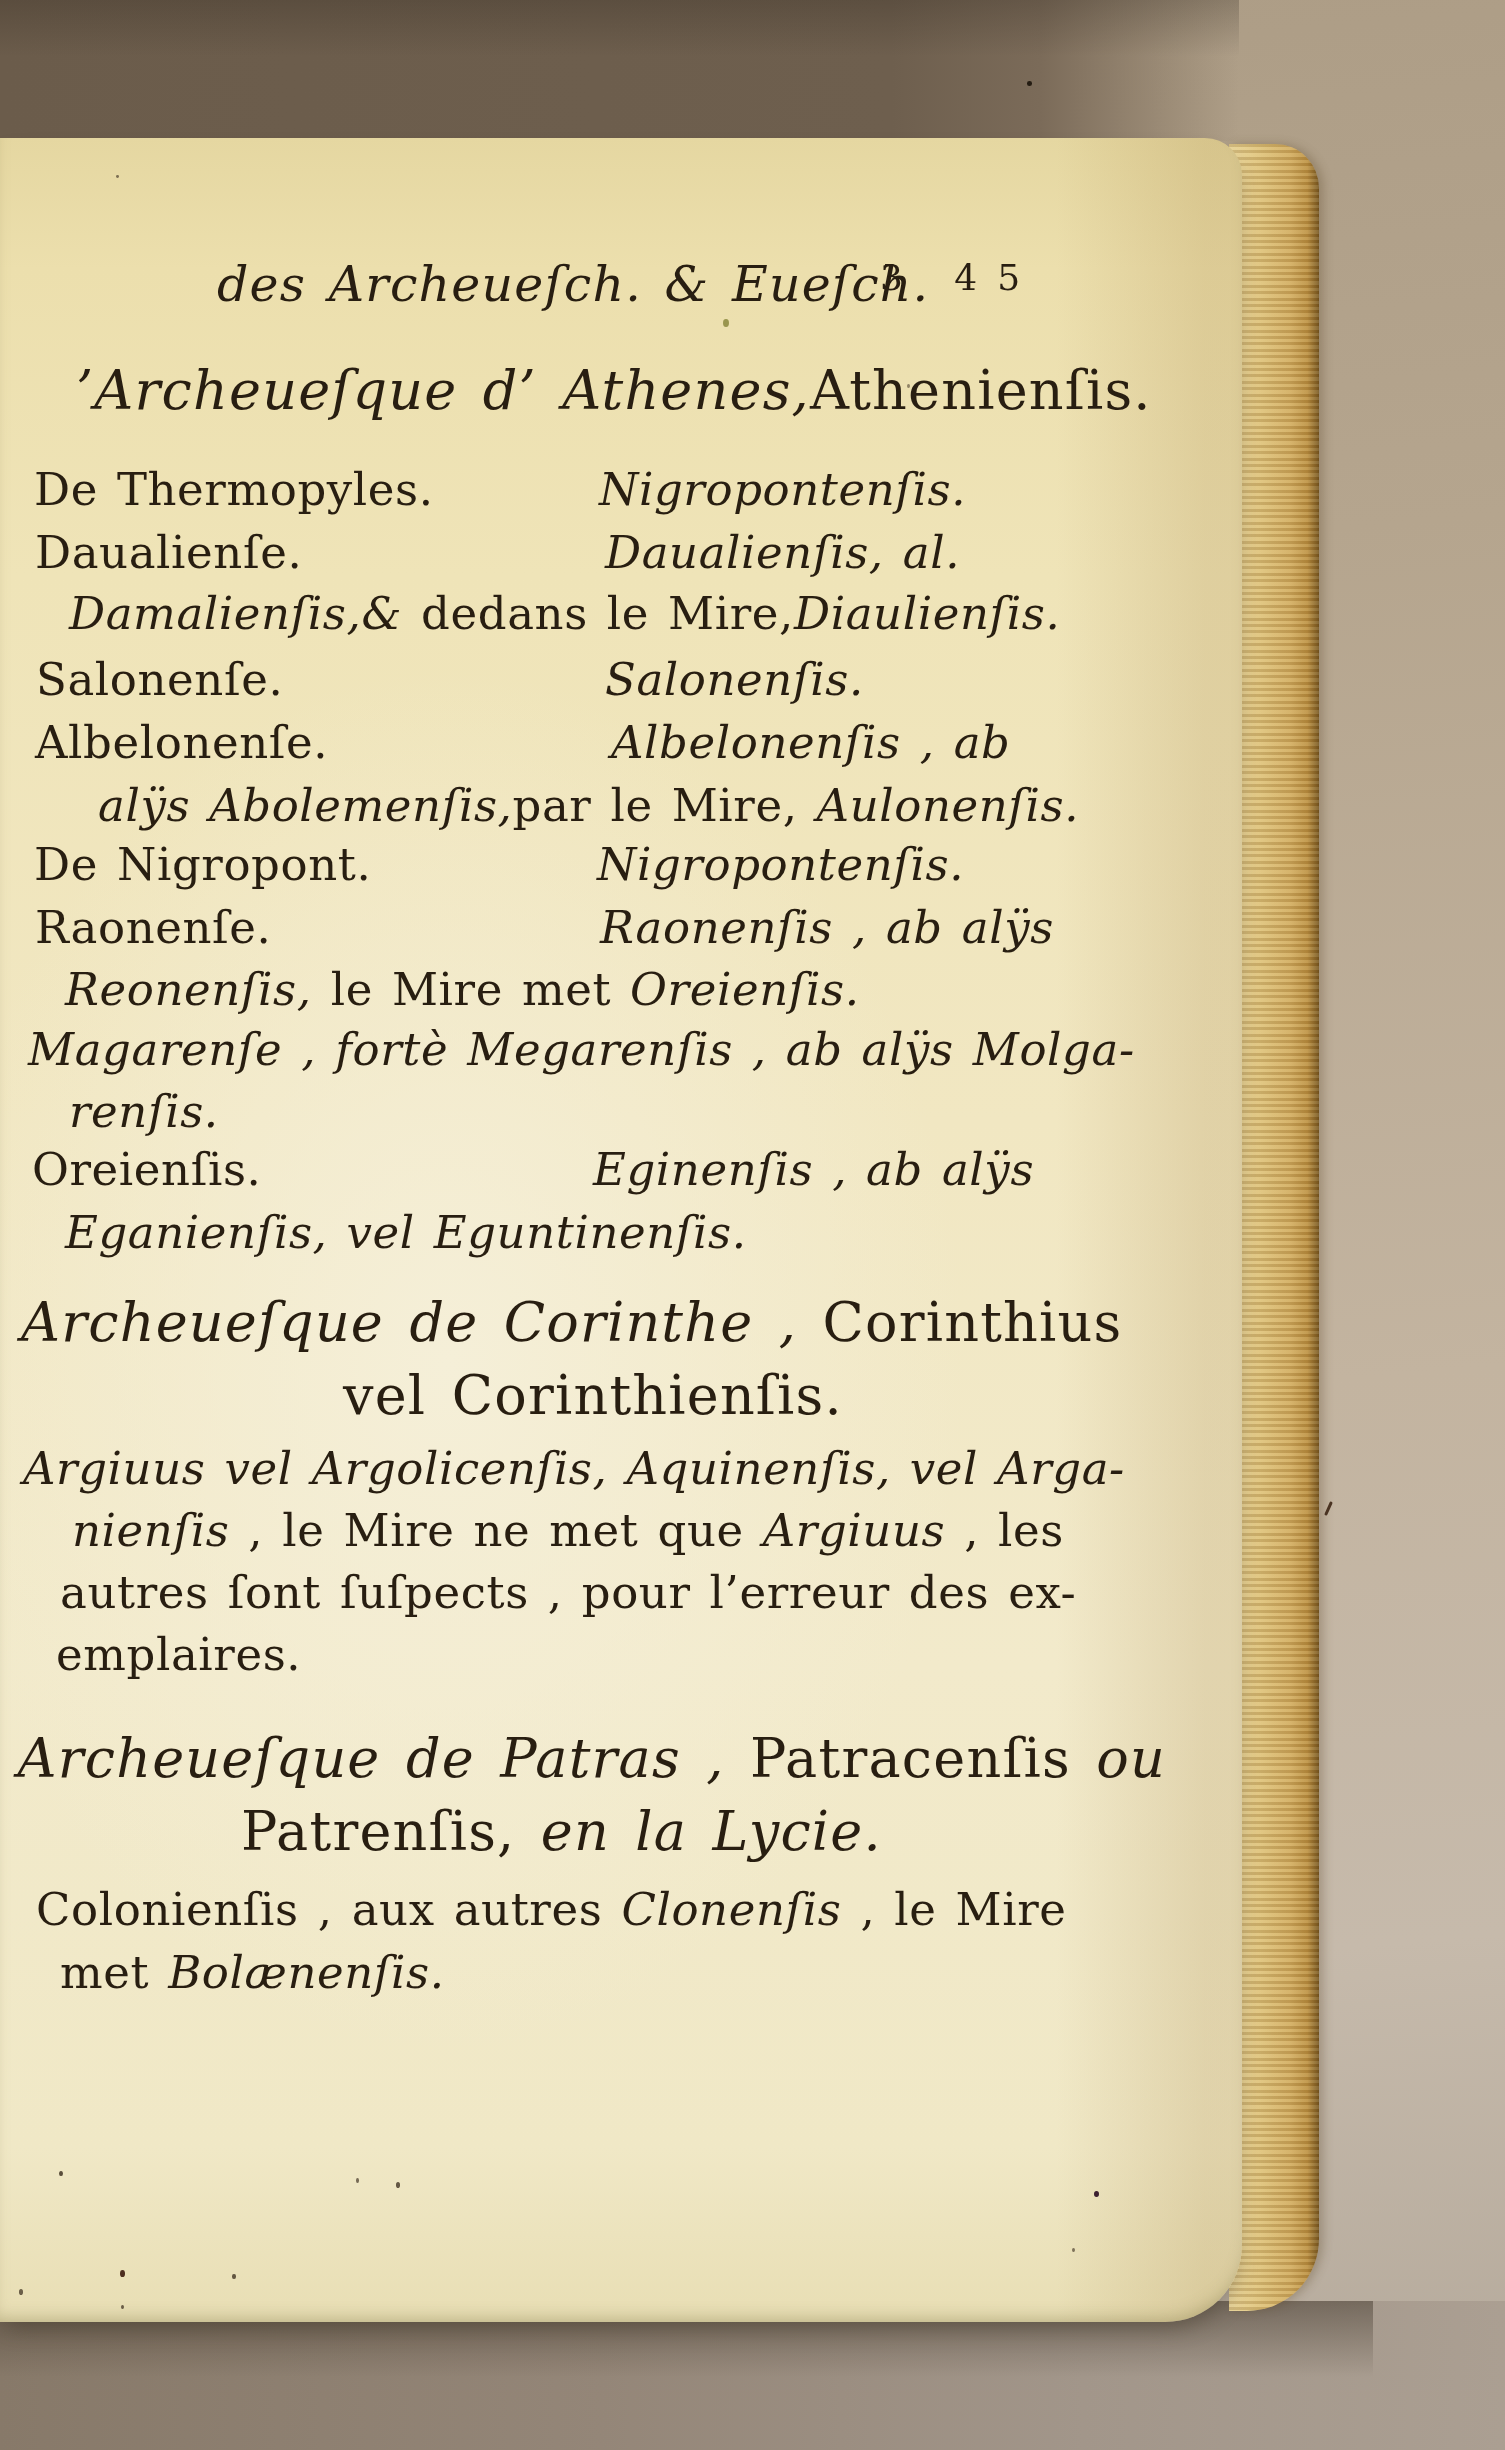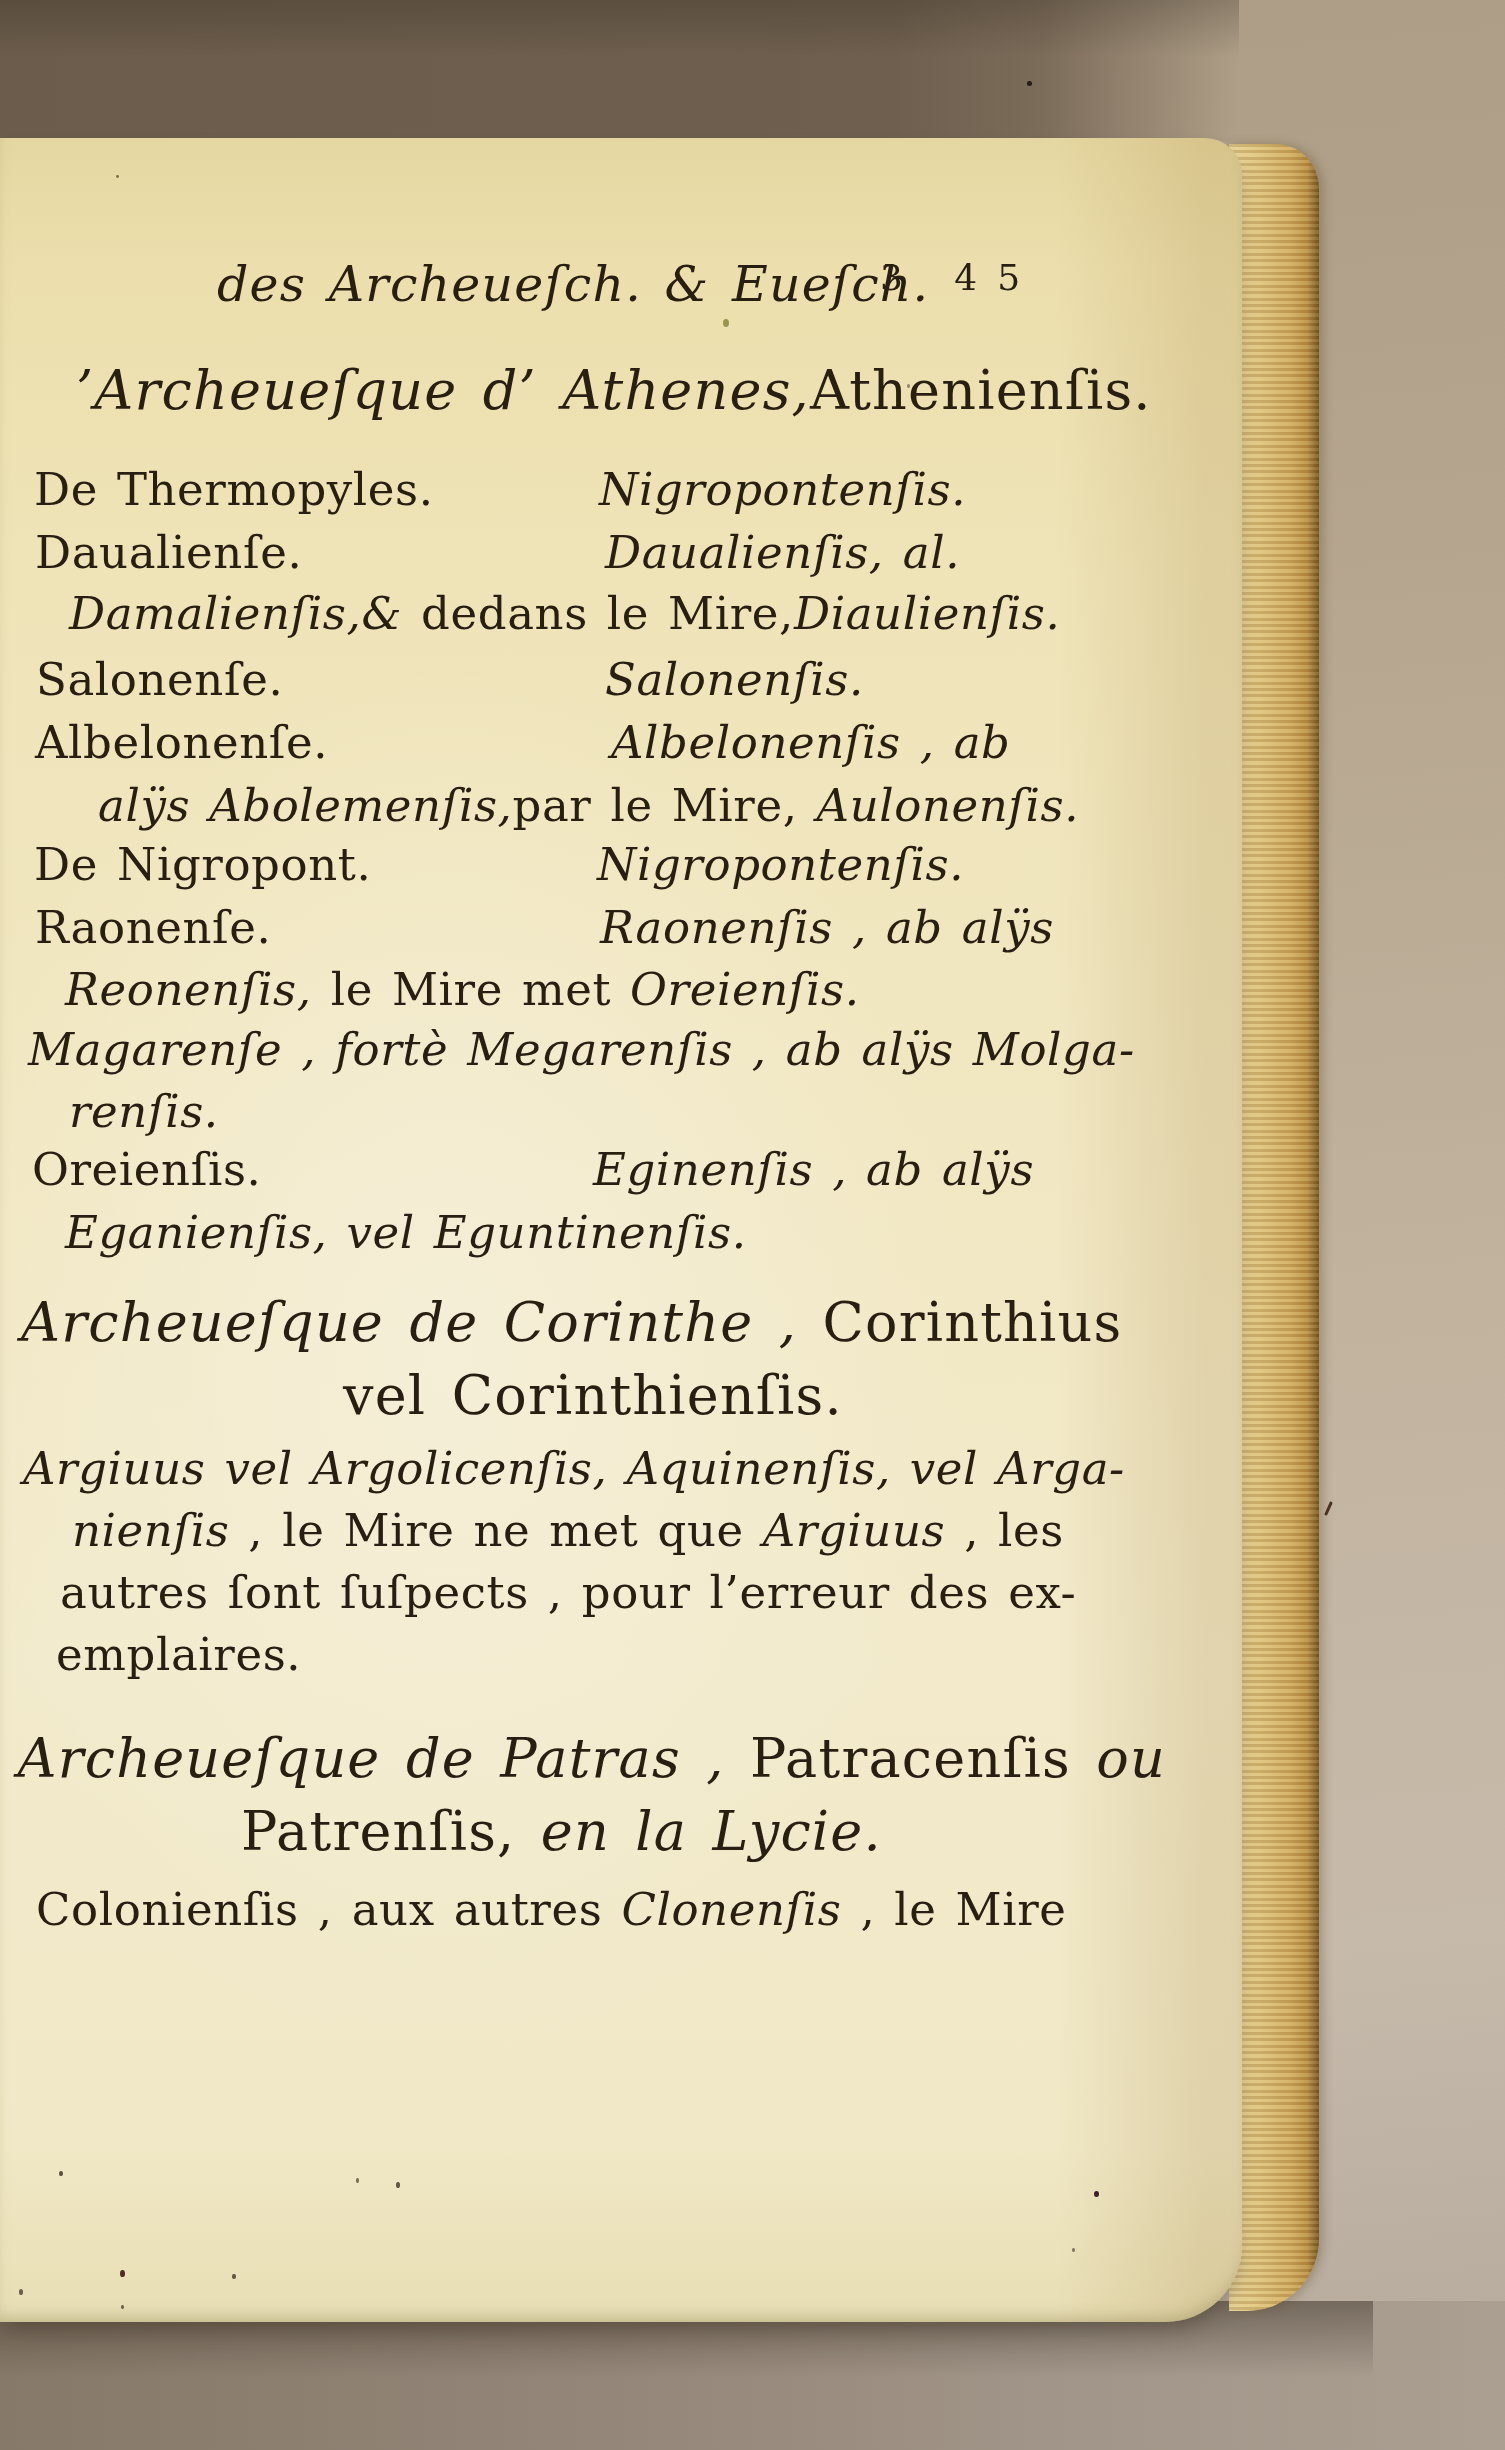--- a/index.html
+++ b/index.html
@@ -104,20 +104,21 @@
 
   <div class="ln body it" style="left:23px;top:1440px;">Argiuus vel Argolicenſis, Aquinenſis, vel Arga-</div>
   <div class="ln body" style="left:72px;top:1502px;"><span class="it">nienſis</span><span> , le Mire ne met que </span><span class="it">Argiuus</span><span> , les</span></div>
   <div class="ln body" style="left:60px;top:1564px;">autres ſont ſuſpects , pour l’erreur des ex-</div>
   <div class="ln body" style="left:56px;top:1626px;">emplaires.</div>
 
   <div class="ln hd" style="left:17.5px;top:1723px;"><span class="it">Archeueſque de Patras , </span><span>Patracenſis </span><span class="it">ou</span></div>
   <div class="ln hd" style="left:241px;top:1796px;"><span>Patrenſis, </span><span class="it">en la Lycie.</span></div>
 
   <div class="ln body" style="left:36px;top:1881px;"><span>Colonienſis , aux autres </span><span class="it">Clonenſis</span><span> , le Mire</span></div>
+  <div class="ln body" style="left:60px;top:1944px;"><span>met </span><span class="it">Bolænenſis.</span></div>
 
   <div class="sp" style="left:723px;top:319px;width:5.8px;height:8.1px;background:#7d7c2e;opacity:.75;"></div>
   <div class="sp" style="left:116px;top:175px;width:2.9px;height:2.9px;opacity:.6;"></div>
   <div class="sp" style="left:907px;top:384px;width:2.9px;height:4.1px;opacity:.5;"></div>
   <div class="sp" style="left:1327px;top:1501px;width:2.9px;height:15px;border-radius:1.7px;transform:rotate(24deg);background:#4a3322;"></div>
   <div class="sp" style="left:59px;top:2171px;width:3.5px;height:5.2px;opacity:.8;"></div>
   <div class="sp" style="left:18.6px;top:2289px;width:4.1px;height:5.8px;opacity:.7;"></div>
   <div class="sp" style="left:120px;top:2270px;width:5.2px;height:7px;background:#4e2f20;"></div>
   <div class="sp" style="left:232px;top:2274px;width:3.5px;height:4.7px;opacity:.75;"></div>
   <div class="sp" style="left:121px;top:2305px;width:2.9px;height:4.1px;opacity:.7;"></div>

